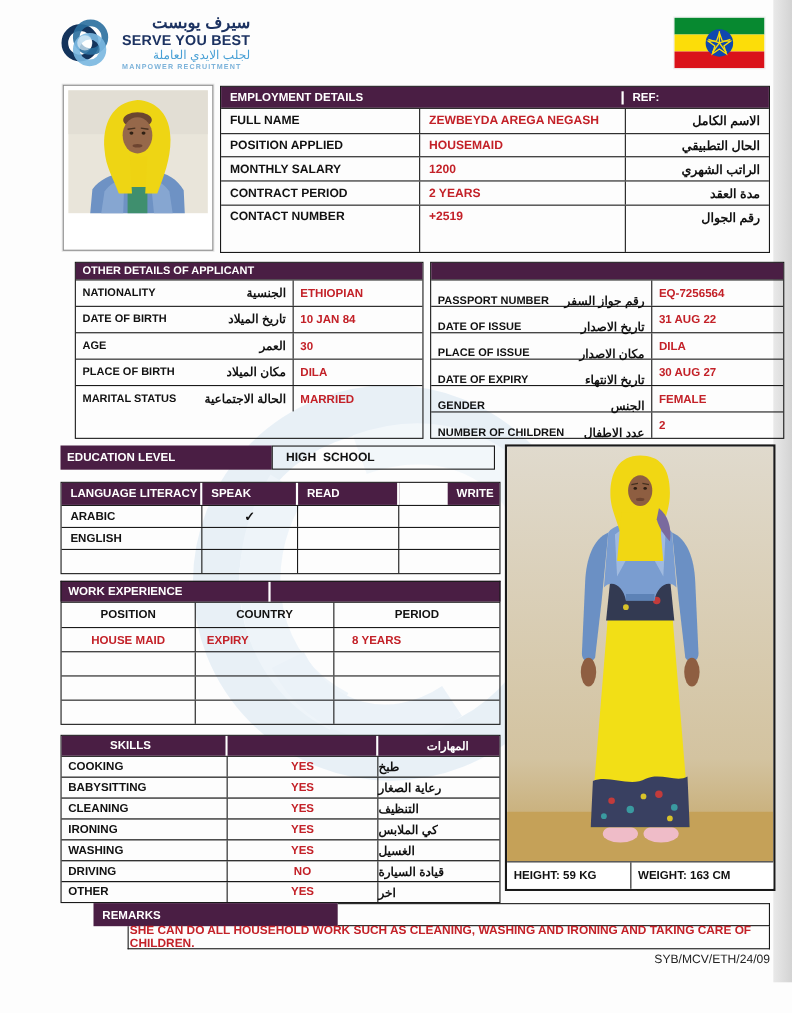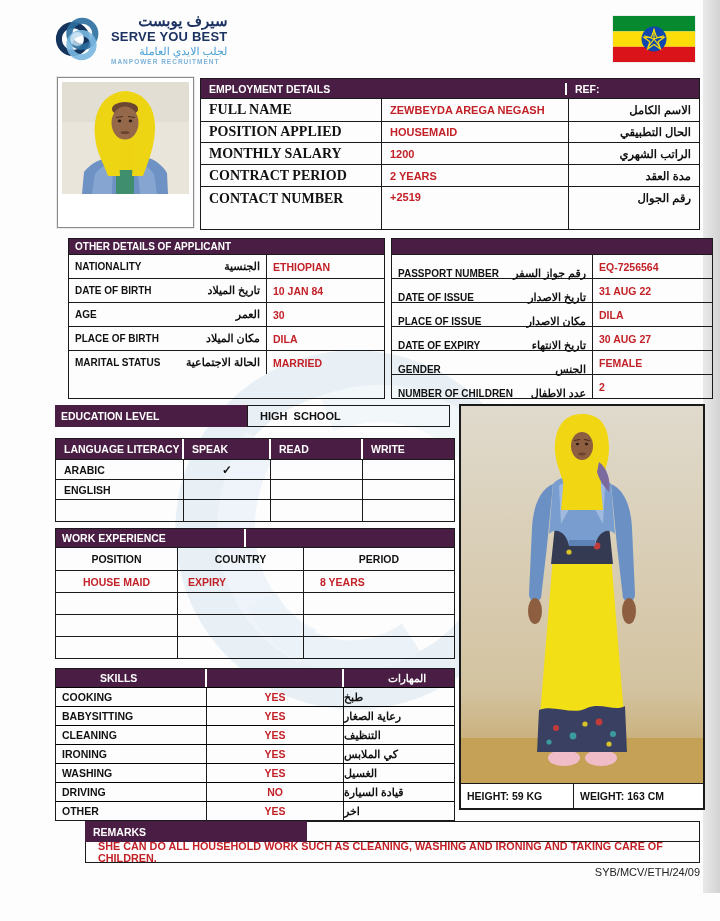--- a/index.html
+++ b/index.html
@@ -31,21 +31,21 @@
   
   .bar { background:#4a1e44; color:#fff; font-weight:bold; font-size:10.5px;
     display:flex; align-items:center; }
 
   
   .emp { position:absolute; left:200px; top:78px; width:500px; z-index:1; border:1.5px solid #1a1a1a; background:transparent; }
   .emp-head { height:19px; display:flex; }
   .emp-head .h1 { width:366px; padding-left:8px; border-right:2px solid #fff; }
   .emp-head .h2 { flex:1; padding-left:8px; }
   .erow { display:flex; border-top:1px solid #1a1a1a; align-items:center; }
-  .erow .lab { width:180px; padding-left:8px; font-weight:bold; font-size:14px; color:#111;font-family:Liberation Serif, serif; }
+  .erow .lab { width:180px; padding-left:8px; font-weight:bold; font-size:11px; color:#111; }
   .erow .val { width:188px; padding-left:8px; font-weight:bold; font-size:11px; color:#c32128;
     border-left:1px solid #1a1a1a; border-right:1px solid #1a1a1a; align-self:stretch; display:flex; align-items:center; }
   .erow .arb { flex:1; padding-right:8px; font-weight:bold; font-size:11.5px; color:#111; text-align:right; }
 
   
   .other { position:absolute; left:68px; top:238px; width:645px; z-index:1; display:flex; gap:6px; }
   .otable { border:1.5px solid #1a1a1a; }
   .otable.left { width:317px; }
   .otable.right { width:322px; }
   .obar { height:15px; font-size:10px; padding-left:6px; }
@@ -65,21 +65,21 @@
     font-weight:bold; font-size:11px; color:#111; white-space:pre; background:transparent; }
 
   
   .lang { position:absolute; left:55px; top:438px; width:400px; z-index:1; border:1.5px solid #1a1a1a; }
   .lrow { display:flex; }
   .lrow > div { border-right:1px solid #1a1a1a; }
   .lrow > div:last-child { border-right:none; }
   .lhead { height:20px; }
   .lhead > div { display:flex; align-items:center; padding-left:8px; font-size:10.5px; font-weight:bold; color:#fff;
     background:#4a1e44; border-right:2px solid #fff; }
-  .lhead > div:last-child { border-right:none; }
+  .lhead > div:last-child { border-right:none;margin-left:44px; }
   .lc1 { width:128px; } .lc2 { width:87px; } .lc3 { width:92px; } .lc4 { flex:1; }
   .ldata { height:20px; border-top:1px solid #1a1a1a; }
   .ldata > div { display:flex; align-items:center; font-size:10.5px; font-weight:bold; color:#111; }
   .ldata .lc1 { padding-left:8px; }
   .ldata .lc2 { justify-content:center; font-size:12px; }
   .ldata.last { height:22px; }
 
   
   .work { position:absolute; left:55px; top:528px; width:400px; z-index:1; }
   .wbar { height:19px; border:1px solid #1a1a1a; border-bottom:none; }
@@ -113,21 +113,21 @@
   .bp-row > div { display:flex; align-items:center; padding-left:6px; font-weight:bold; font-size:10.5px; color:#111; }
   .bp-h { width:113px; border-right:1px solid #1a1a1a; }
   .bp-w { flex:1; }
 
   
   .remarks { position:absolute; left:85px; top:821px; width:615px; z-index:1; }
   .rtop { display:flex; height:21px; }
   .rtop .bar { width:222px; padding-left:8px; height:21px; }
   .rtop .rempty { flex:1; border:1px solid #1a1a1a; border-left:none; }
   .rtext { height:21px; border:1.5px solid #1a1a1a; border-top:none; display:flex; align-items:center;
-    padding-left:12px; font-weight:bold; font-size:10.8px; color:#c32128; }
+    padding-left:1px; font-weight:bold; font-size:10.8px; color:#c32128;margin-left:31px; }
 
   .footer { position:absolute; left:0; top:866px; width:700px; text-align:right; font-size:11px; color:#222; z-index:1; }
 </style>
 </head>
 <body>
 
 <div class="page">
 
   <div class="edge-right"></div>
 

